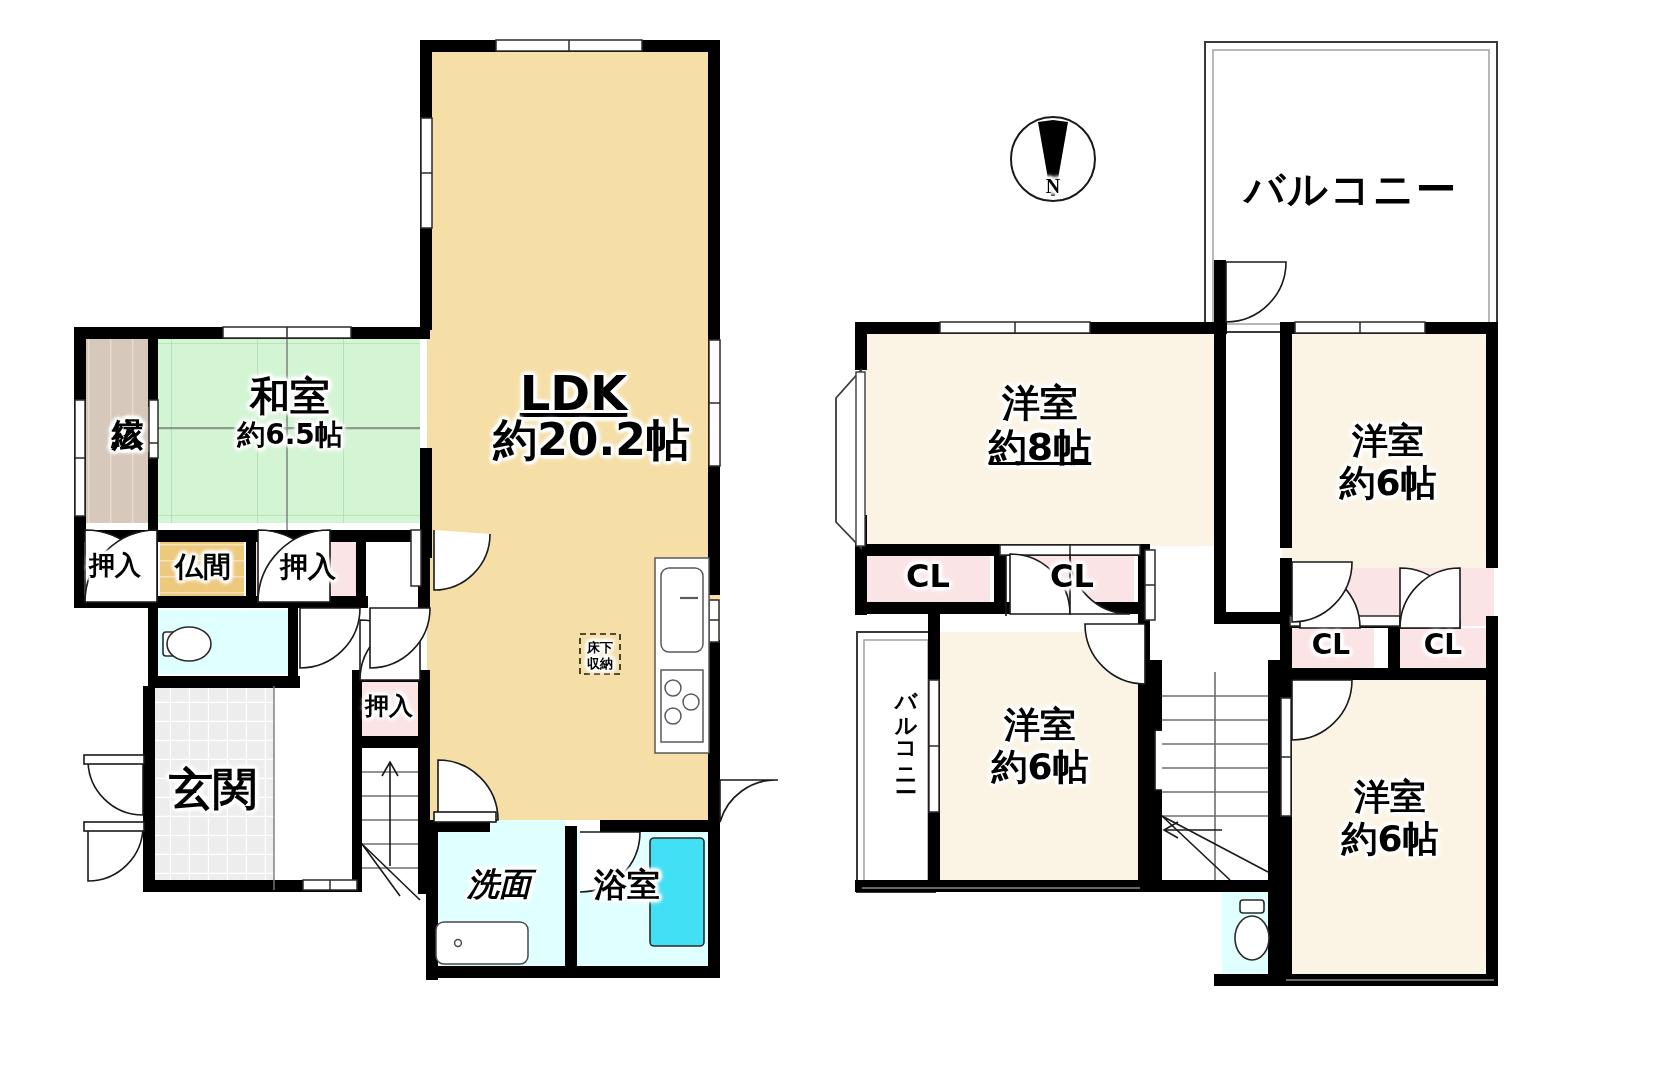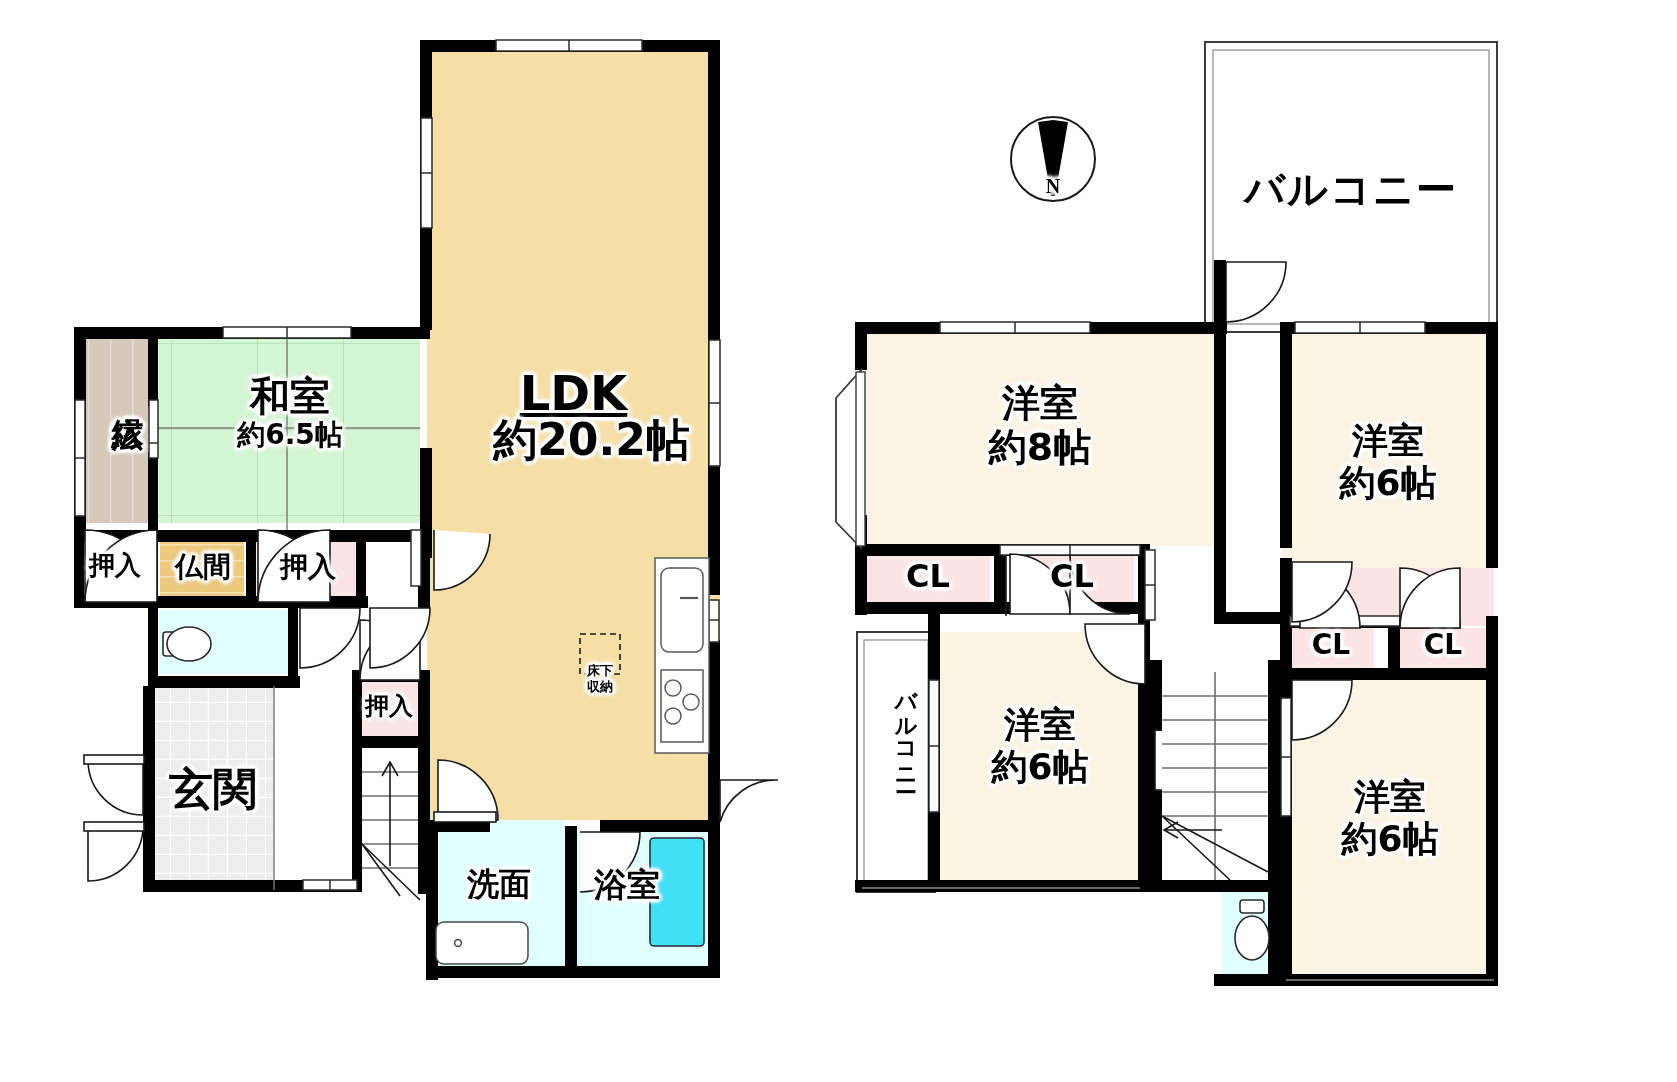--- a/index.html
+++ b/index.html
@@ -341,37 +341,37 @@
 <div class="lbl" style="left:427px;top:368px;width:293px;font-size:48px;text-decoration:underline;">LDK</div>
 <div class="lbl" style="left:427px;top:417px;width:329px;font-size:44px;">約20.2帖</div>
 
 <div class="lbl" style="left:162px;top:375px;width:256px;font-size:40px;">和室</div>
 <div class="lbl" style="left:162px;top:420px;width:256px;font-size:28px;">約6.5帖</div>
 
 <div class="lbl vlbl" style="left:92px;top:392px;width:52px;font-size:32px;letter-spacing:2px;">広縁</div>
 
 <div class="lbl" style="left:148px;top:766px;width:130px;font-size:44px;">玄関</div>
 
-<div class="lbl" style="left:433px;top:868px;width:132px;font-size:32px;">洗面</div>
+<div class="lbl" style="left:433px;top:868px;width:132px;font-size:32px;font-style:italic;">洗面</div>
 
 <div class="lbl" style="left:572px;top:868px;width:110px;font-size:33px;">浴室</div>
 
 <div class="lbl" style="left:82px;top:552px;width:66px;font-size:26px;">押入</div>
 <div class="lbl" style="left:160px;top:552px;width:86px;font-size:28px;">仏間</div>
 <div class="lbl" style="left:258px;top:552px;width:100px;font-size:28px;">押入</div>
 <div class="lbl" style="left:358px;top:694px;width:62px;font-size:24px;">押入</div>
 
-<div class="lbl" style="left:580px;top:640px;width:40px;font-size:13px;line-height:1.25;margin-top:23px;">床下
+<div class="lbl" style="left:580px;top:640px;width:40px;font-size:13px;line-height:1.25;">床下
 収納</div>
 
 <div class="lbl" style="left:1213px;top:168px;width:276px;font-size:40px;letter-spacing:2px;">バルコニー</div>
 <div class="lbl vlbl" style="left:872px;top:676px;width:46px;font-size:22px;letter-spacing:1px;">バルコニー</div>
 
 <div class="lbl" style="left:930px;top:384px;width:220px;font-size:38px;">洋室</div>
-<div class="lbl" style="left:930px;top:428px;width:220px;font-size:38px;">約8帖</div>
+<div class="lbl" style="left:930px;top:428px;width:220px;font-size:38px;text-decoration:underline;">約8帖</div>
 
 <div class="lbl" style="left:1288px;top:422px;width:200px;font-size:36px;">洋室</div>
 <div class="lbl" style="left:1288px;top:464px;width:200px;font-size:36px;">約6帖</div>
 
 <div class="lbl" style="left:940px;top:706px;width:200px;font-size:36px;">洋室</div>
 <div class="lbl" style="left:940px;top:748px;width:200px;font-size:36px;">約6帖</div>
 
 <div class="lbl" style="left:1290px;top:778px;width:200px;font-size:36px;">洋室</div>
 <div class="lbl" style="left:1290px;top:820px;width:200px;font-size:36px;">約6帖</div>
 

